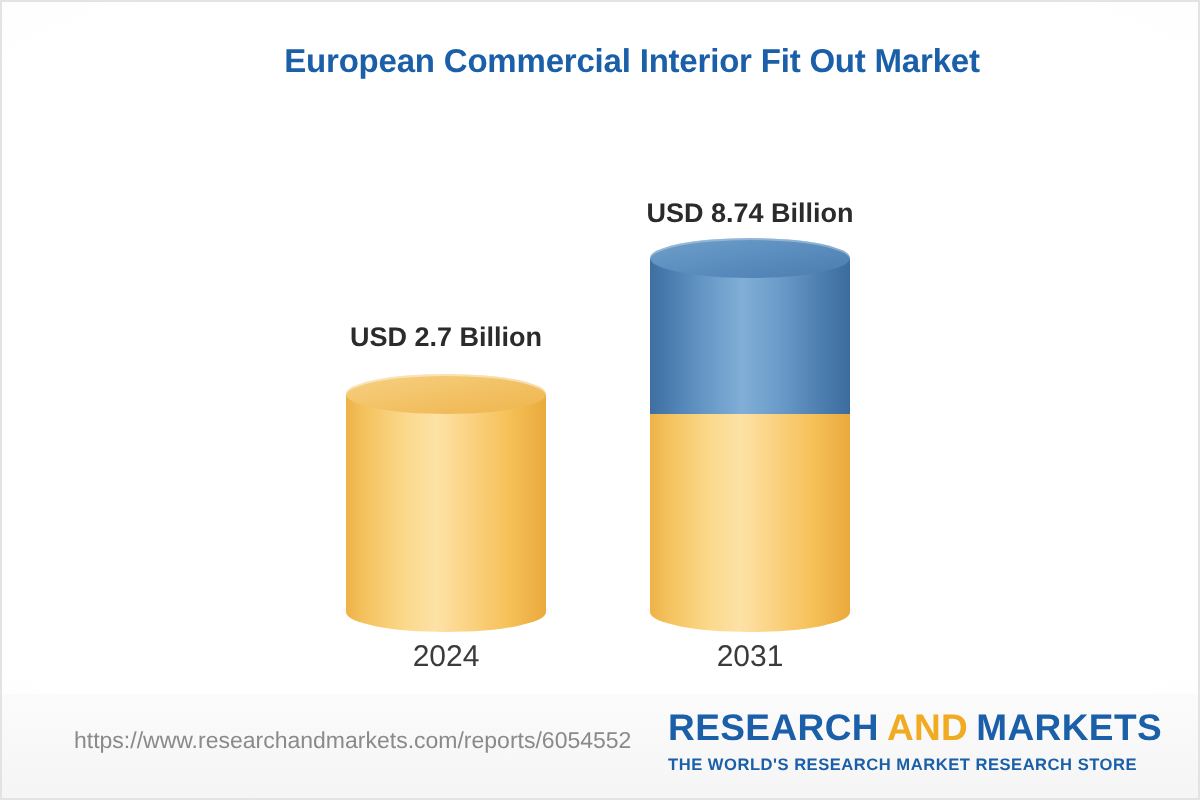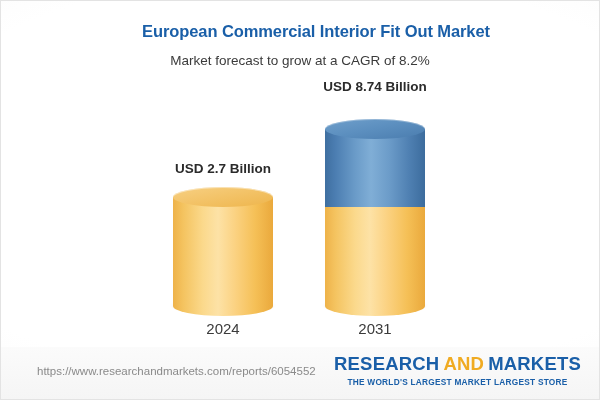--- a/index.html
+++ b/index.html
@@ -155,21 +155,21 @@
     left: 36px;
     top: 18px;
     font-size: 11.5px;
     color: #8a8a8a;
     white-space: nowrap;
   }
   .logo {
     position: absolute;
     right: 18px;
     top: 8px;
-    text-align: center;
+    text-align: left;
     line-height: 1;
   }
   .logo-main {
     font-size: 18.5px;
     font-weight: bold;
     letter-spacing: 0.2px;
     color: #1a5fa8;
     white-space: nowrap;
   }
   .logo-and {
@@ -184,21 +184,20 @@
     white-space: nowrap;
   }
 </style>
 </head>
 <body>
 
 <div id="canvas">
 
   <div class="chart-title">European Commercial Interior Fit Out Market</div>
 
-  <div class="chart-subtitle">Market forecast to grow at a CAGR of 8.2%</div>
 
   <div id="plot">
 
     <div class="bar-group" style="left:172px; top:0;">
 
       <div class="value-label" style="top:160px;">USD 2.7 Billion</div>
 
       <div class="cyl">
 
         <div class="cyl-shadow" style="top:297px;"></div>
@@ -208,21 +207,21 @@
         <div class="cyl-body fill-gold" style="top:196px; height:109px;"></div>
 
         <div class="cyl-cap cap-gold" style="top:186px;"></div>
       </div>
 
       <div class="cat-label" style="top:319px;">2024</div>
     </div>
 
     <div class="bar-group" style="left:324px; top:0;">
 
-      <div class="value-label" style="top:78px;">USD 8.74 Billion</div>
+      <div class="value-label" style="top:98px;">USD 8.74 Billion</div>
 
       <div class="cyl">
 
         <div class="cyl-shadow" style="top:297px;"></div>
 
         <div class="cyl-cap fill-gold" style="top:295px;"></div>
 
         <div class="cyl-body fill-gold" style="top:202px; height:103px;"></div>
 
         <div class="cyl-body fill-blue" style="top:128px; height:78px;"></div>
@@ -234,18 +233,18 @@
     </div>
 
   </div>
 
   <div id="footer">
 
     <div class="footer-url">https://www.researchandmarkets.com/reports/6054552</div>
 
     <div class="logo">
       <div class="logo-main"><span>RESEARCH</span><span class="logo-and" style="margin:0 4px;">AND</span><span>MARKETS</span></div>
-      <div class="logo-tag">THE WORLD'S LARGEST MARKET LARGEST STORE</div>
+      <div class="logo-tag">THE WORLD'S RESEARCH MARKET RESEARCH STORE</div>
     </div>
 
   </div>
 
 </div>
 
 </body></html>

